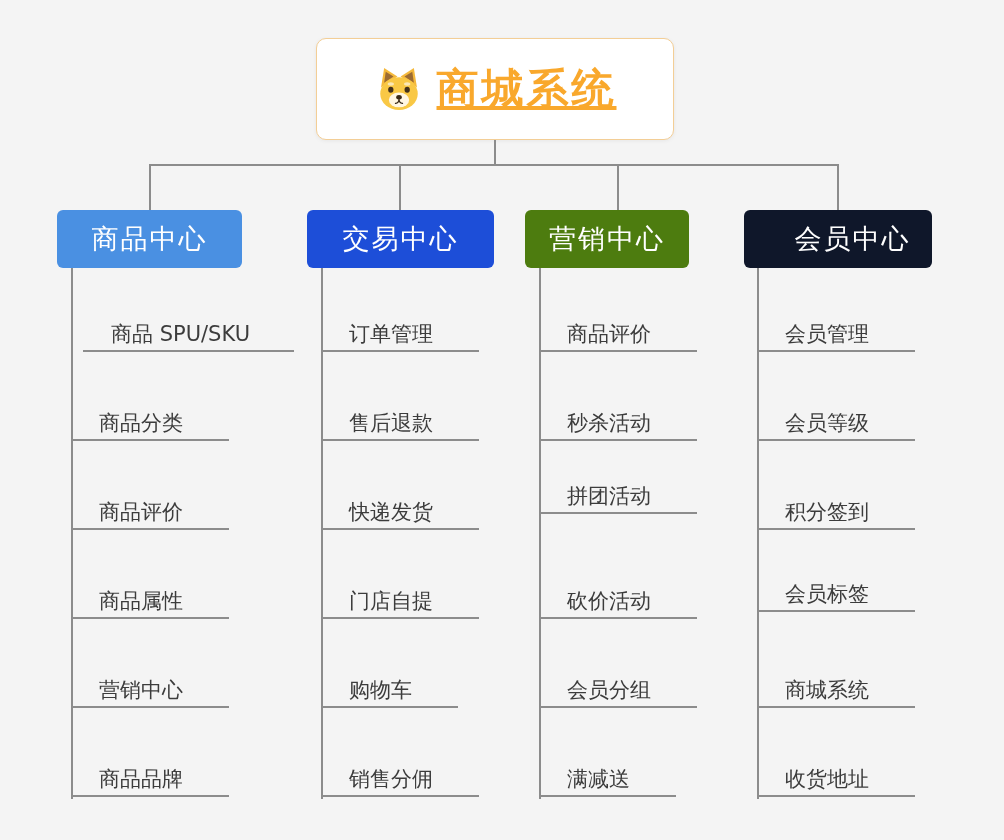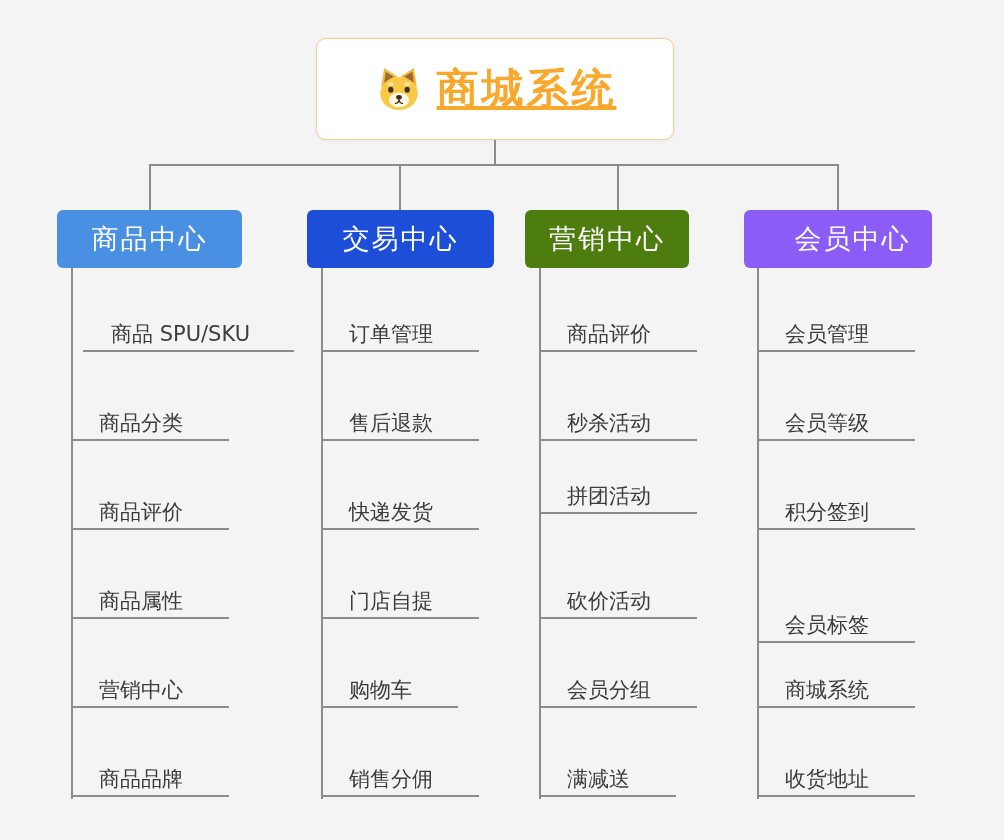--- a/index.html
+++ b/index.html
@@ -159,32 +159,32 @@
       </div>
     <div class="leaf" style="left:539px; top:674px; width:158px">
       <span class="leaf-label">会员分组</span>
       </div>
     <div class="leaf" style="left:539px; top:763px; width:137px">
       <span class="leaf-label">满减送</span>
       </div>
   </div>
 
   <div>
-    <div class="cat-box" style="left: 744px; width: 188px; background: #8b5cf6; padding-left: 29px;">会员中心</div>
+    <div class="cat-box" style="left: 744px; width: 188px; background: #0f172a; padding-left: 29px;">会员中心</div>
     <div class="trunk" style="left:757px"></div>
     <div class="leaf" style="left:757px; top:318px; width:158px">
       <span class="leaf-label">会员管理</span>
       </div>
     <div class="leaf" style="left:757px; top:407px; width:158px">
       <span class="leaf-label">会员等级</span>
       </div>
     <div class="leaf" style="left:757px; top:496px; width:158px">
       <span class="leaf-label">积分签到</span>
       </div>
-    <div class="leaf" style="left:757px; top:609px; width:158px">
+    <div class="leaf" style="left:757px; top:578px; width:158px">
       <span class="leaf-label">会员标签</span>
       </div>
     <div class="leaf" style="left:757px; top:674px; width:158px">
       <span class="leaf-label">商城系统</span>
       </div>
     <div class="leaf" style="left:757px; top:763px; width:158px">
       <span class="leaf-label">收货地址</span>
       </div>
   </div>
 

